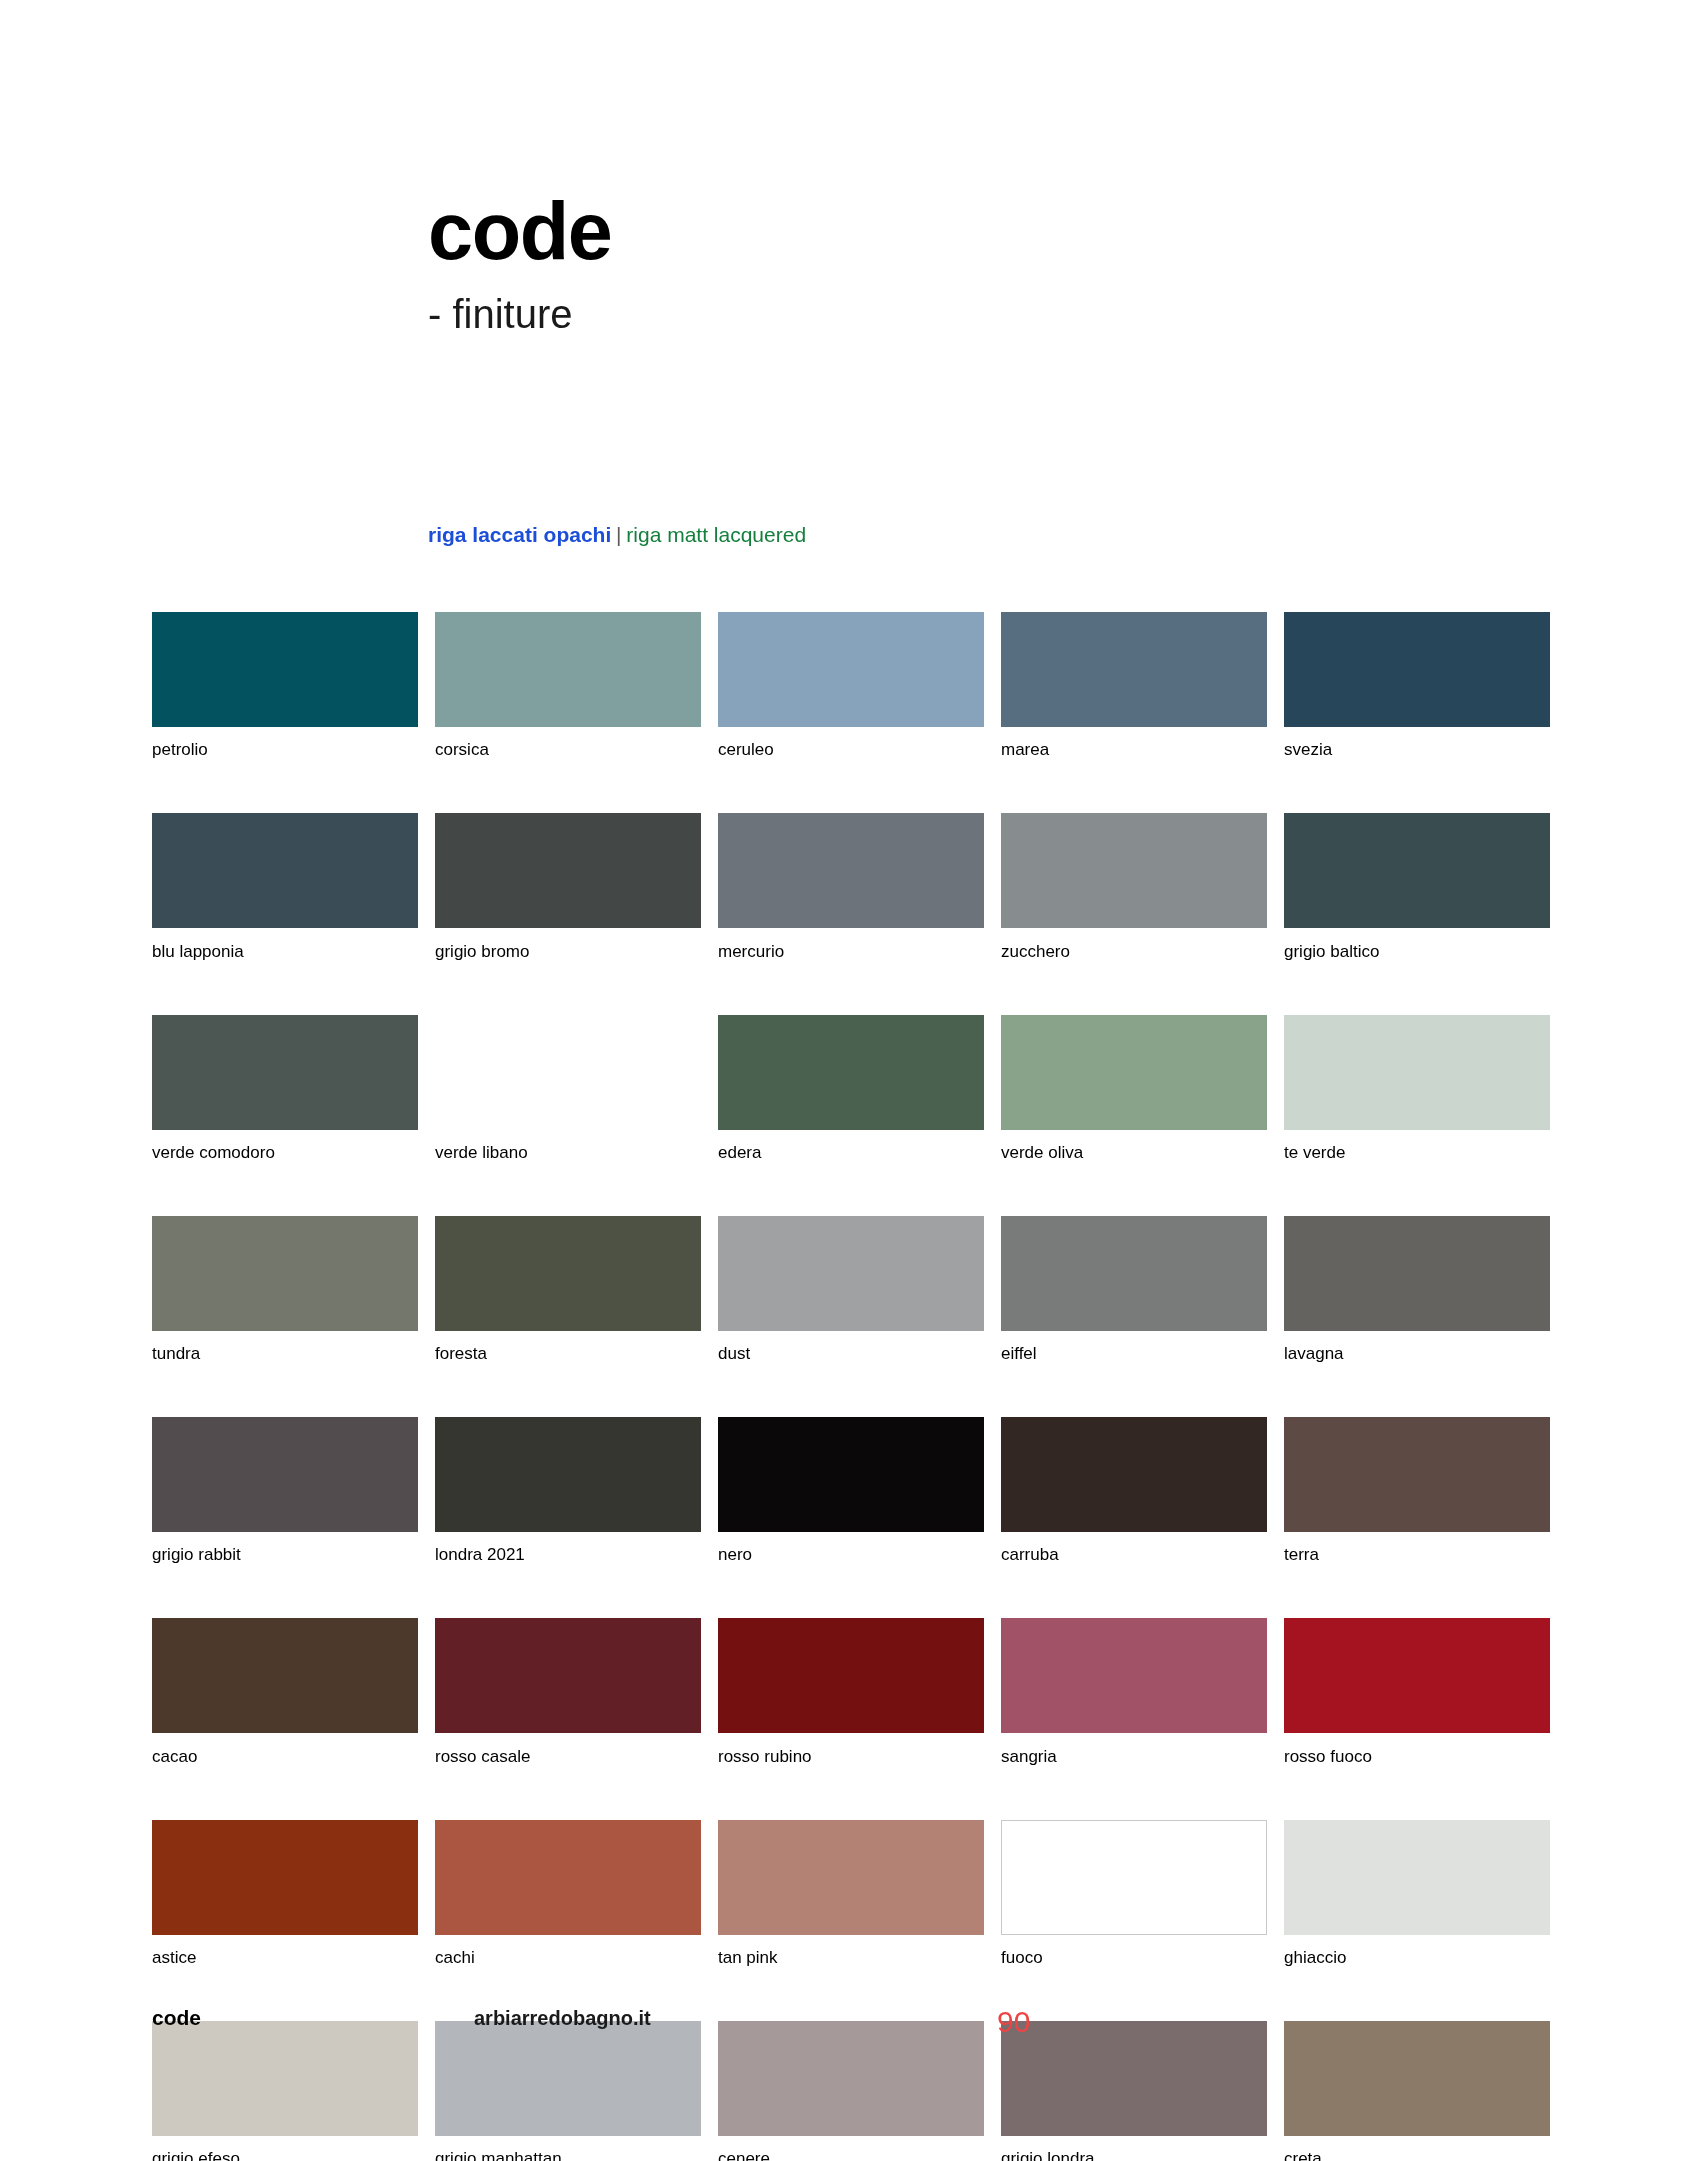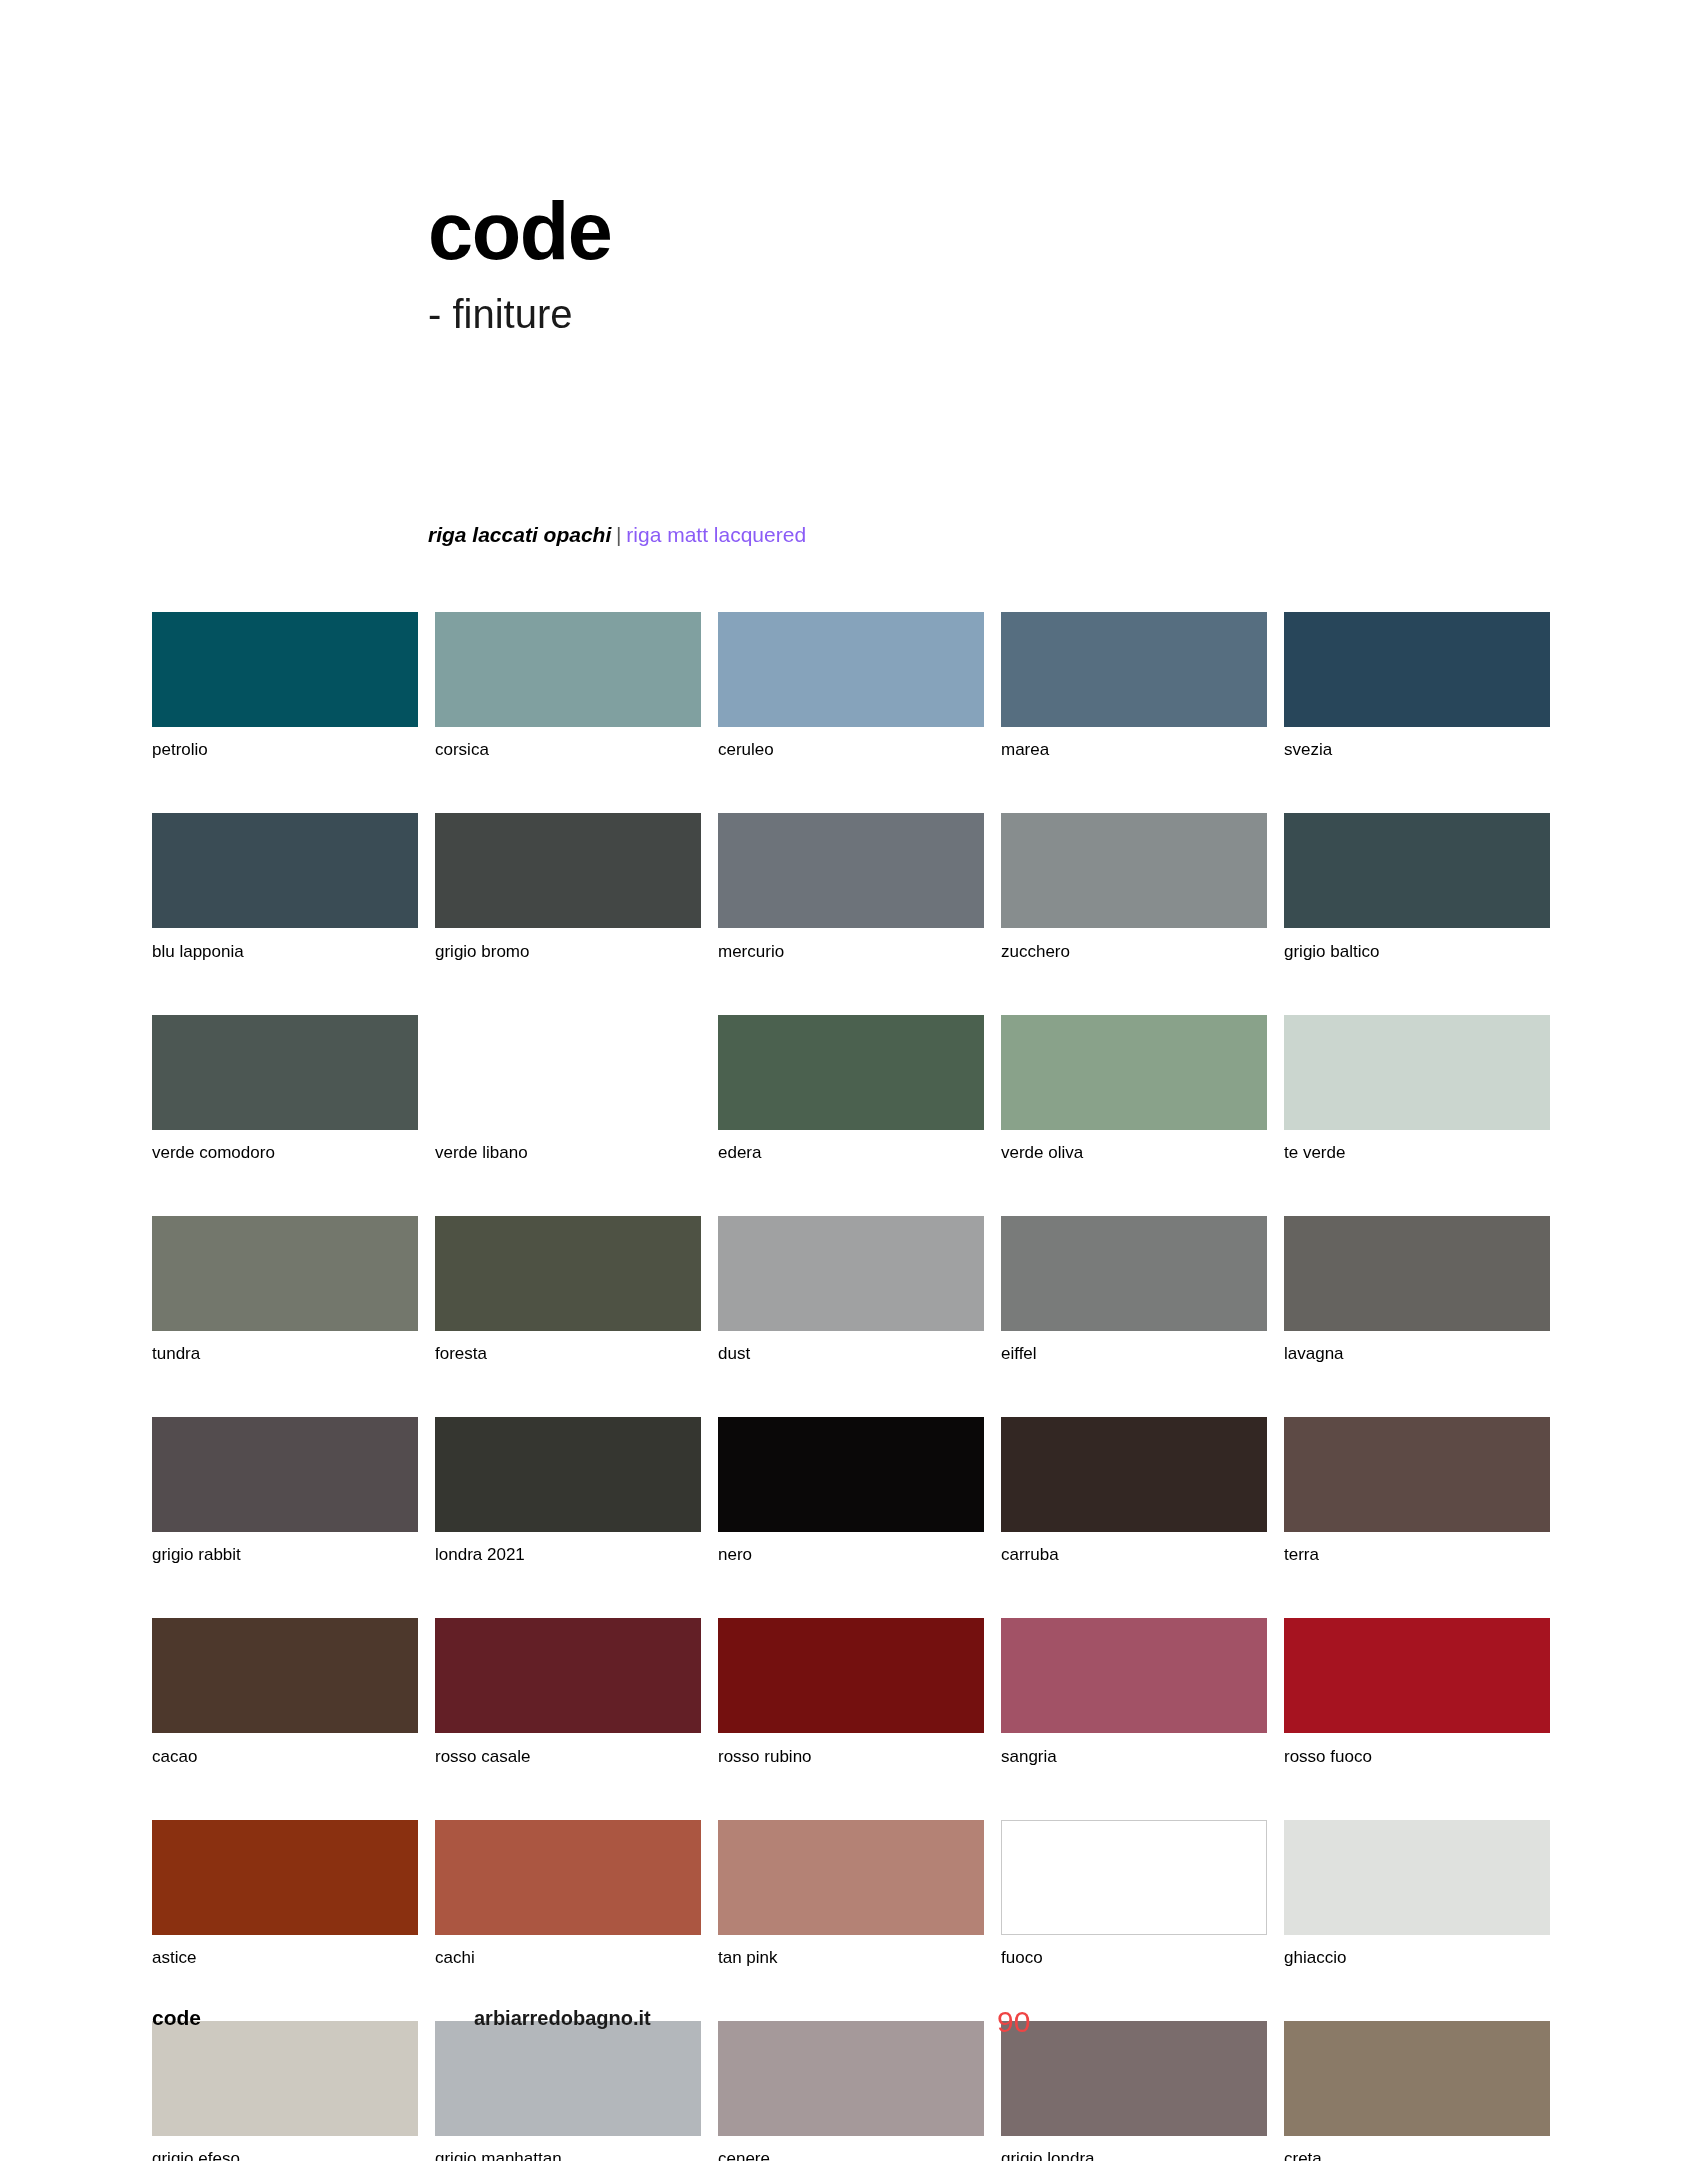--- a/index.html
+++ b/index.html
@@ -50,31 +50,30 @@
   .section-heading {
     position: absolute;
     left: 428px;
     top: 522px;
     font-size: 21px;
     line-height: 1.2;
     white-space: nowrap;
   }
   .section-heading .it {
     font-weight: 700;
-    color: #000000;
-    font-style: italic;
+    color: #1d4ed8;
   }
   .section-heading .sep {
     font-weight: 300;
     color: #5a5a5a;
     padding: 0 4.8px;
   }
   .section-heading .en {
     font-weight: 300;
-    color: #8b5cf6;
+    color: #15803d;
   }
 
   
   .swatch-grid {
     position: absolute;
     left: 152px;
     top: 612px;
     width: 1401px;
     display: grid;
     grid-template-columns: repeat(5, 266px);

